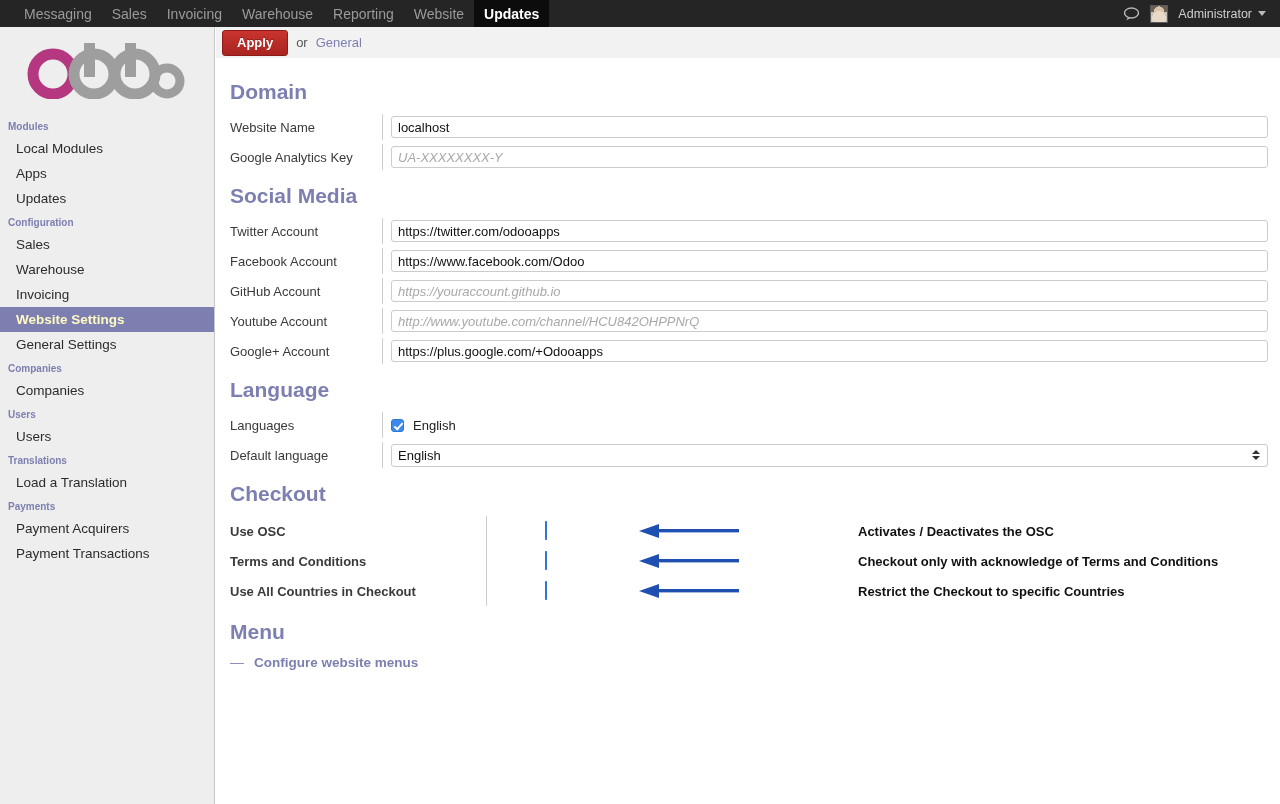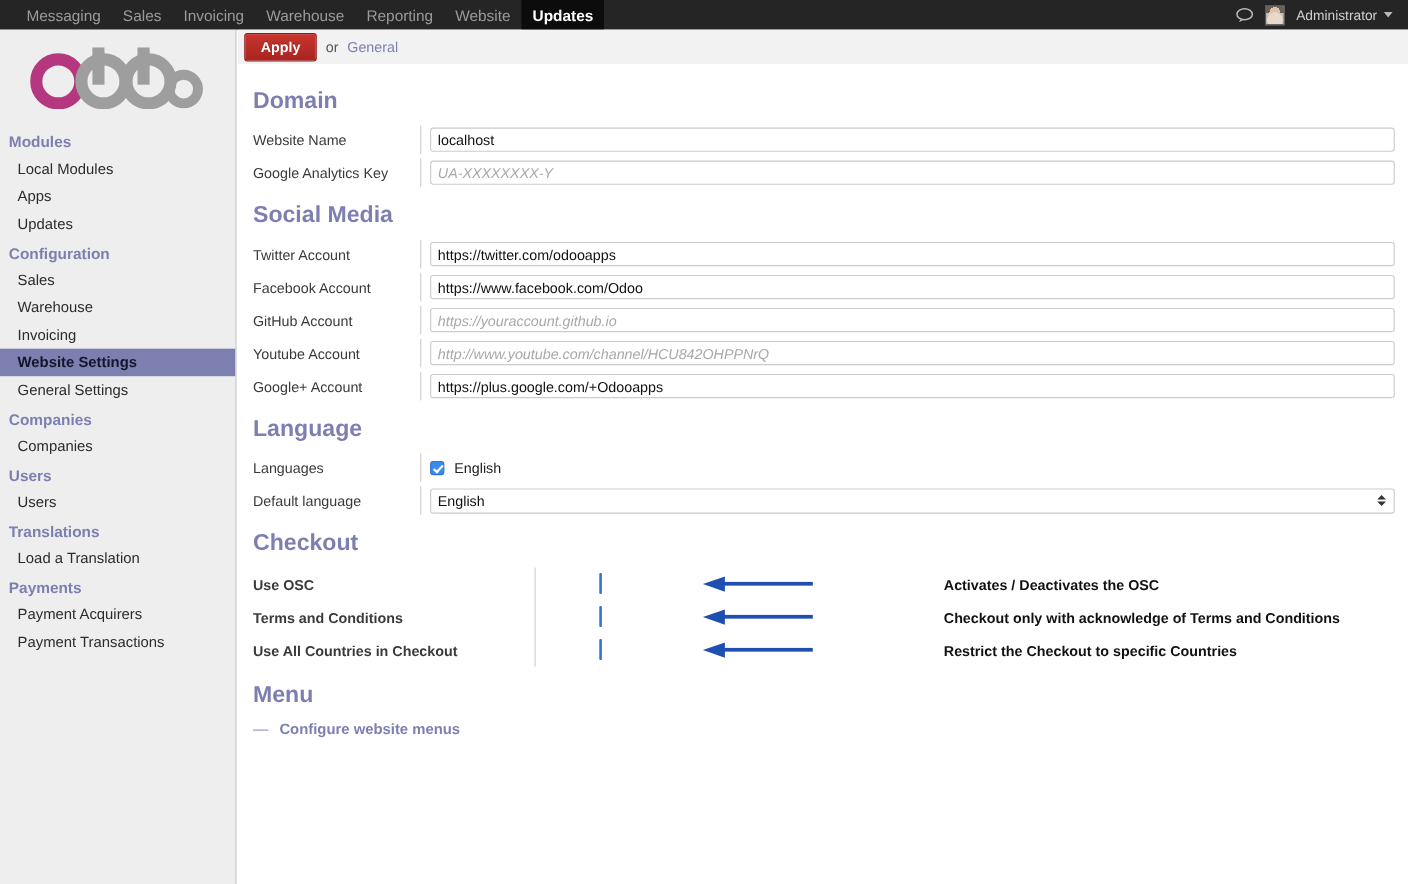--- a/index.html
+++ b/index.html
@@ -67,33 +67,33 @@
     border-right: 1px solid #c8c8c8;
     overflow: hidden;
   }
   #logo {
     height: 88px;
     display: flex; align-items: center; justify-content: center;
     cursor: pointer;
   }
   .logo-svg { display: block; }
   .side-group {
-    font-size: 14px; font-weight: bold;
+    font-size: 10px; font-weight: bold;
     color: #7c7fb0;
     padding: 6px 0 4px 8px;
   }
   .side-link {
     font-size: 13.5px;
     color: #2b2b2b;
     padding: 5px 0 5px 16px;
     cursor: pointer;
   }
   .side-link.active {
     background: #7c7fb0;
-    color: #0f172a;
+    color: #fef9c3;
     font-weight: bold;
   }
 
   
   #main {
     position: absolute; top: 27px; left: 216px;
     width: 1064px; height: 777px;
     background: #ffffff;
     overflow: hidden;
   }

